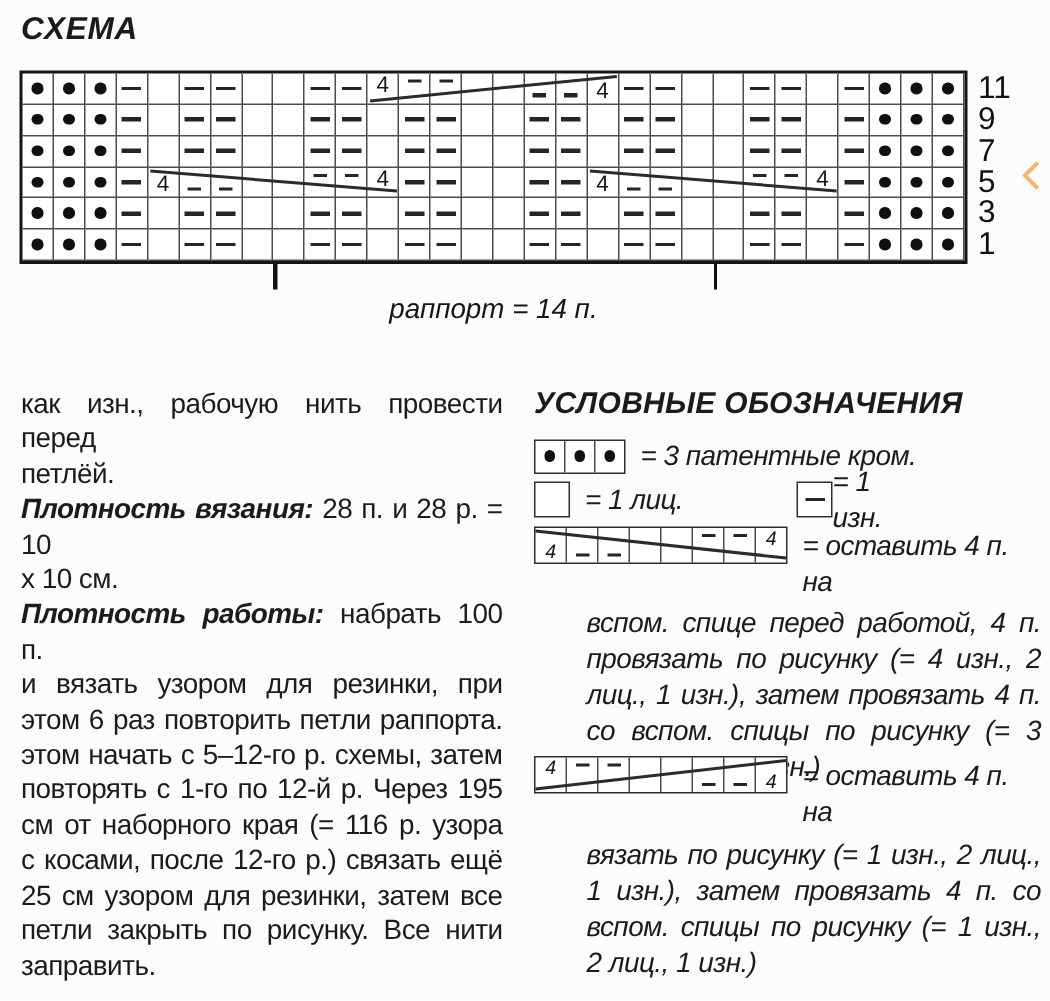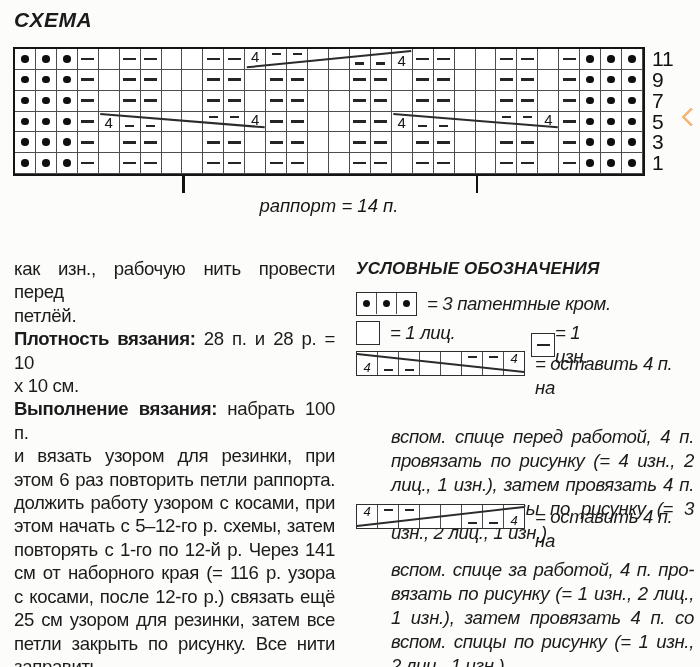--- a/index.html
+++ b/index.html
@@ -29,26 +29,26 @@
   .rapport-label{position:absolute;top:148px;text-align:center;font-style:italic;
         font-size:18.5px;color:#161616;}
   .artifact{position:absolute;left:684px;top:110px;width:11px;height:11px;
         border-left:3px solid #f2a14d;border-bottom:3px solid #f2a14d;
         transform:rotate(45deg);opacity:.75;border-radius:2px;}
   
   #instructions{position:absolute;left:14px;top:257px;width:321px;font-size:18.6px;
         line-height:23.4px;letter-spacing:-.35px;}
   .iline{text-align:justify;white-space:normal;}
   .iline.j{text-align-last:justify;}
-  .iline b{font-weight:700;}
+  .iline b{font-weight:700;font-style:italic;}
   #legend{position:absolute;left:356px;top:257px;width:341px;font-size:18.6px;
         line-height:24px;letter-spacing:-.35px;font-style:italic;}
-  .legend-title{font-weight:700;font-size:17px;letter-spacing:.2px;}
+  .legend-title{font-weight:700;font-size:20px;letter-spacing:.2px;}
   .l-item{position:absolute;left:0;}
-  .l-row{display:flex;gap:10px;}
+  .l-row{display:flex;align-items:center;gap:10px;}
   .sym-box{display:inline-flex;border:1.5px solid #2e2e2e;background:#fff;}
   .sym-cell{position:relative;border-right:1px solid #4c4c4c;}
   .sym-cell:last-child{border-right:none;}
   .cable-wrap{position:relative;display:inline-block;}
   .cont{margin-left:35px;width:303px;}
   .cline{text-align:justify;}
   .cline.j{text-align-last:justify;}
 </style>
 </head>
 <body>
@@ -511,26 +511,25 @@
     <div class="rapport-label" id="rapport-label" style="left: 169.467px; width: 293.067px;">раппорт = 14 п.</div>
   </div>
 
   <div class="artifact"></div>
 
   <div id="instructions">
       <div class="iline j">как изн., рабочую нить провести перед</div>
       <div class="iline">петлёй.</div>
       <div class="iline j"><b>Плотность вязания:</b> 28 п. и 28 р. = 10</div>
       <div class="iline">х 10 см.</div>
-      <div class="iline j"><b>Выполнение вязания:</b> набрать 100 п.</div>
+      <div class="iline j"><b>Плотность работы:</b> набрать 100 п.</div>
       <div class="iline j">и вязать узором для резинки, при</div>
       <div class="iline j">этом 6 раз повторить петли раппорта.</div>
-      <div class="iline j">должить работу узором с косами, при</div>
       <div class="iline j">этом начать с 5–12-го р. схемы, затем</div>
-      <div class="iline j">повторять с 1-го по 12-й р. Через 141</div>
+      <div class="iline j">повторять с 1-го по 12-й р. Через 195</div>
       <div class="iline j">см от наборного края (= 116 р. узора</div>
       <div class="iline j">с косами, после 12-го р.) связать ещё</div>
       <div class="iline j">25 см узором для резинки, затем все</div>
       <div class="iline j">петли закрыть по рисунку. Все нити</div>
       <div class="iline">заправить.</div>
     </div>
 
   <div id="legend">
     <div class="legend-title">УСЛОВНЫЕ ОБОЗНАЧЕНИЯ</div>
     <div id="legend-items">
@@ -587,21 +586,21 @@
                   <span class="sdash top"></span>
                 </span>
                 <span class="sym-cell" style="width: 20px; height: 23px; display: inline-block; position: relative;">
                   <span class="four top" style="font-size: 13px;">4</span>
                 </span>
               </span><svg width="170" height="26" style="position: absolute; left: 0px; top: 0px; pointer-events: none;">
                 <line x1="1" y1="3" x2="168" y2="21" stroke="#2b2b2b" stroke-width="2"></line>
               </svg></span>
             <span style="padding-top: 1px;">= оставить 4 п. на</span>
           </div>
-          <div class="cont" style="margin-top: 25px;">
+          <div class="cont" style="margin-top: 3px;">
             <div class="cline j">вспом. спице перед работой, 4 п.</div>
             <div class="cline j">провязать по рисунку (= 4 изн., 2</div>
             <div class="cline j">лиц., 1 изн.), затем провязать 4 п.</div>
             <div class="cline j">со вспом. спицы по рисунку (= 3</div>
             <div class="cline">изн., 2 лиц., 1 изн.)</div>
           </div>
         </div>
         <div class="l-item" style="top: 247px;">
           <div class="l-row" style="align-items: flex-start;">
             <span class="cable-wrap"><span class="sym-box">
@@ -624,21 +623,20 @@
                 </span>
                 <span class="sym-cell" style="width: 20px; height: 23px; display: inline-block; position: relative;">
                   <span class="four bot" style="font-size: 13px;">4</span>
                 </span>
               </span><svg width="170" height="26" style="position: absolute; left: 0px; top: 0px; pointer-events: none;">
                 <line x1="1" y1="22" x2="168" y2="3" stroke="#2b2b2b" stroke-width="2"></line>
               </svg></span>
             <span style="padding-top: 1px;">= оставить 4 п. на</span>
           </div>
           <div class="cont" style="margin-top: 5px;">
-            <div class="cline j">вспом. спице за работой, 4 п. про-</div>
             <div class="cline j">вязать по рисунку (= 1 изн., 2 лиц.,</div>
             <div class="cline j">1 изн.), затем провязать 4 п. со</div>
             <div class="cline j">вспом. спицы по рисунку (= 1 изн.,</div>
             <div class="cline">2 лиц., 1 изн.)</div>
           </div>
         </div>
       </div>
   </div>
 </div>
 

